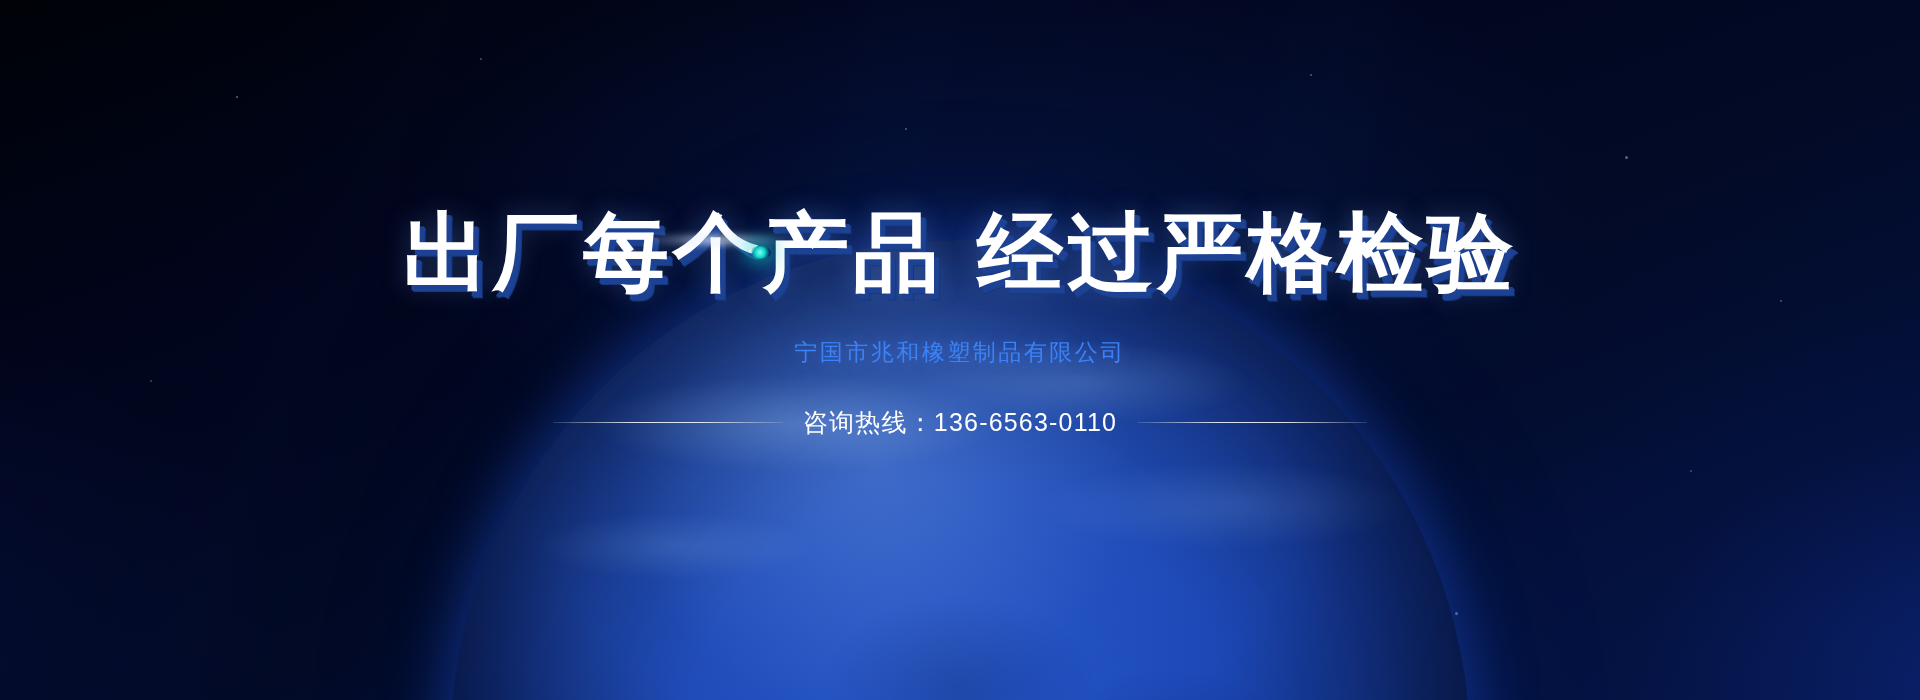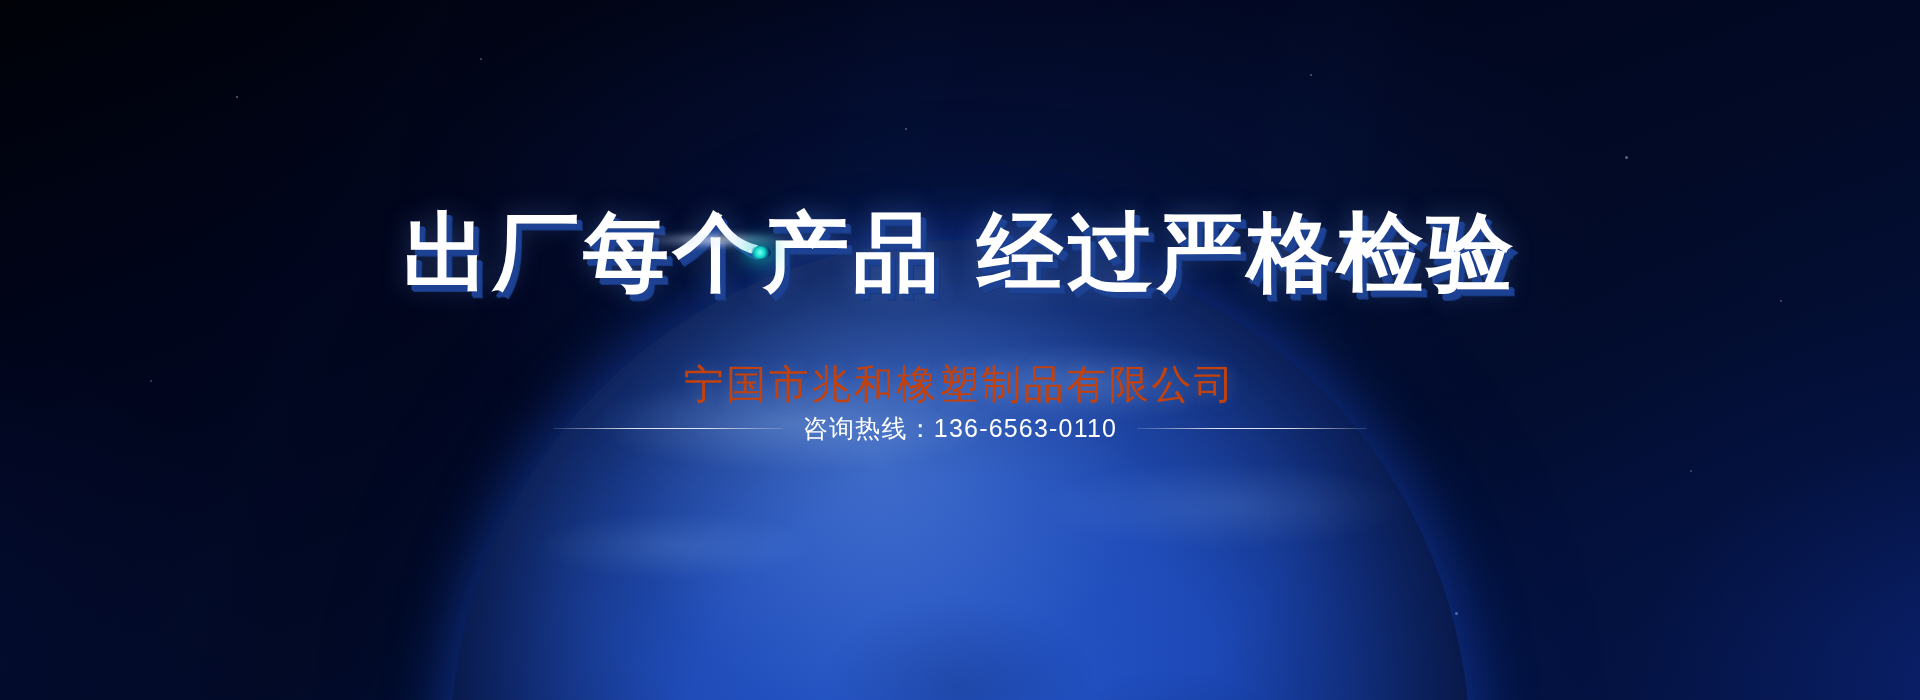--- a/index.html
+++ b/index.html
@@ -171,30 +171,31 @@
     top: 24px;
     width: 150px;
     height: 16px;
     border-radius: 50%;
     background: radial-gradient(ellipse, rgba(255,255,255,0.85) 0%, rgba(200,225,255,0.35) 38%, rgba(255,255,255,0) 72%);
     filter: blur(3px);
     pointer-events: none;
   }
 
   .subtitle {
-    margin-top: 60px;
-    font-size: 40px;
+    margin-top: 40px;
+    font-size: 23px;
     font-weight: 400;
     letter-spacing: 2.5px;
-    color: #c2410c;
+    color: #3b82f6;
     white-space: nowrap;
     text-shadow: 0 0 16px rgba(120,170,255,0.30);
   }
 
   .hotline-row {
+    margin-top: 38px;
     display: flex;
     align-items: center;
     gap: 20px;
   }
   .rule {
     width: 230px;
     height: 1px;
     background: linear-gradient(90deg, rgba(255,255,255,0.12) 0%, rgba(255,255,255,0.85) 35%, rgba(255,255,255,0.85) 65%, rgba(255,255,255,0.12) 100%);
   }
   .hotline {

